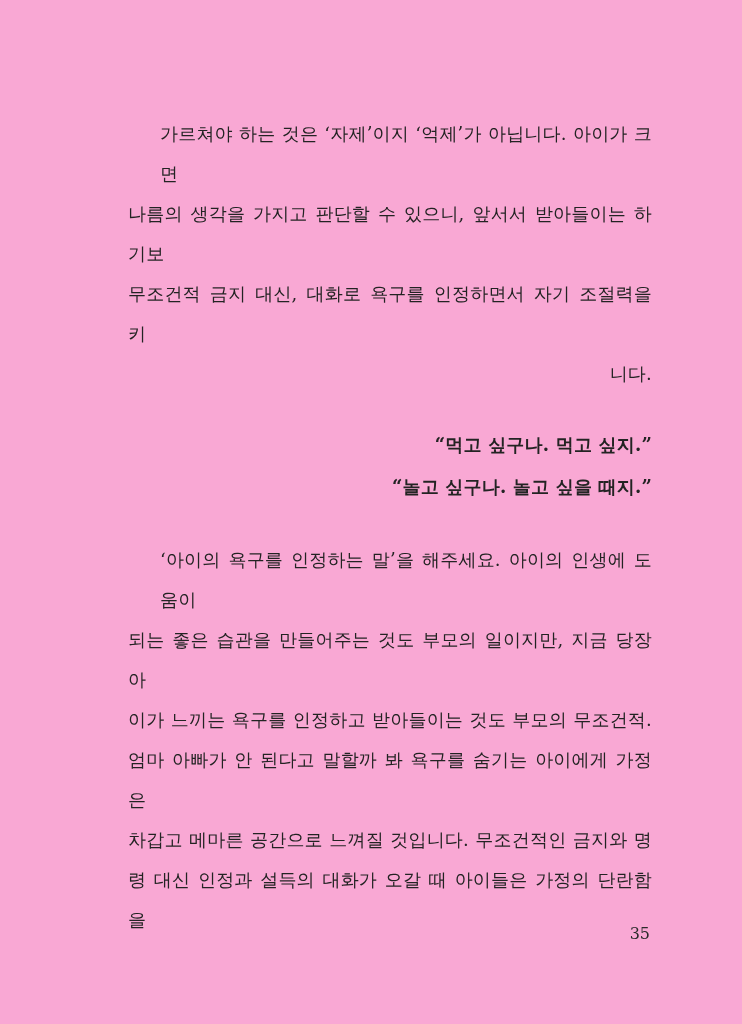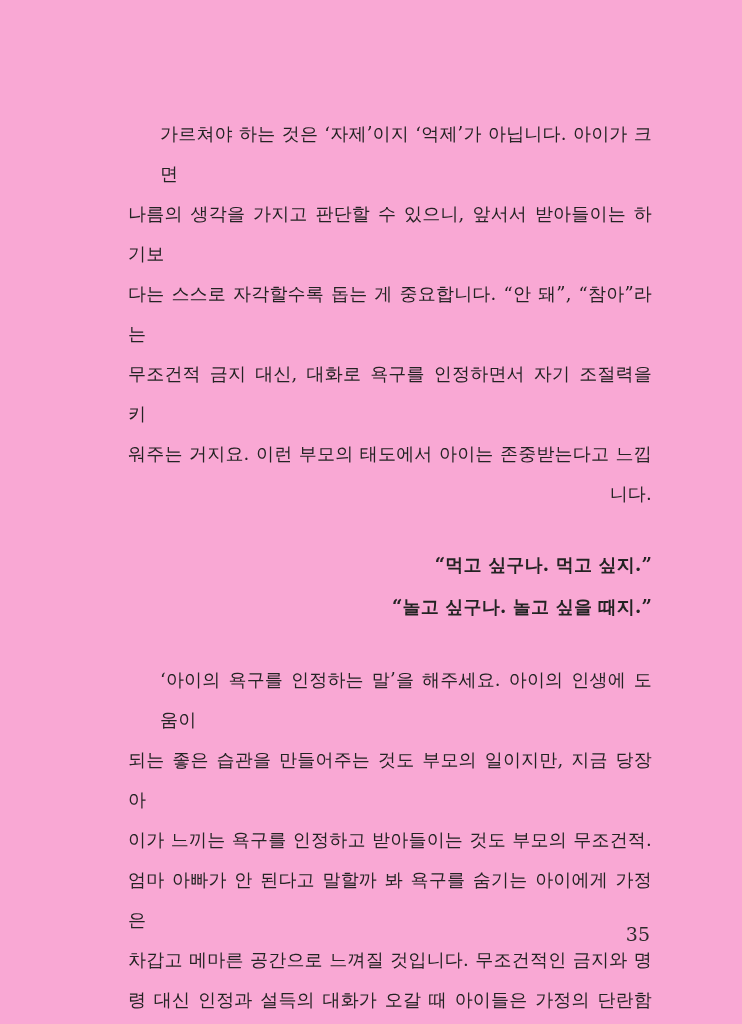--- a/index.html
+++ b/index.html
@@ -49,40 +49,38 @@
     font-weight: 700;
     letter-spacing: 0.2px;
   }
   .para-2 {
     margin-top: 32px;
   }
   .page-number {
     position: absolute;
     top: 920px;
     right: 92px;
-    font-size: 19px;
+    font-size: 16px;
     line-height: 28px;
     color: #2a2a2a;
     font-weight: 400;
     text-align: center;
   }
 </style>
 </head>
 <body>
 
 <div class="page">
 
   <div class="content">
 
     <div class="para para-1">
       <div class="line j indent">가르쳐야 하는 것은 ‘자제’이지 ‘억제’가 아닙니다. 아이가 크면</div>
       <div class="line j">나름의 생각을 가지고 판단할 수 있으니, 앞서서 받아들이는 하기보</div>
-      <div class="line j">다는 스스로 자각할수록 돕는 게 중요합니다. “안 돼”, “참아”라는</div>
       <div class="line j">무조건적 금지 대신, 대화로 욕구를 인정하면서 자기 조절력을 키</div>
-      <div class="line j">워주는 거지요. 이런 부모의 태도에서 아이는 존중받는다고 느낍</div>
       <div class="line">니다.</div>
     </div>
 
     <div class="quotes-block">
       <div class="line indent">“먹고 싶구나. 먹고 싶지.”</div>
       <div class="line indent">“놀고 싶구나. 놀고 싶을 때지.”</div>
     </div>
 
     <div class="para para-2">
       <div class="line j indent">‘아이의 욕구를 인정하는 말’을 해주세요. 아이의 인생에 도움이</div>

